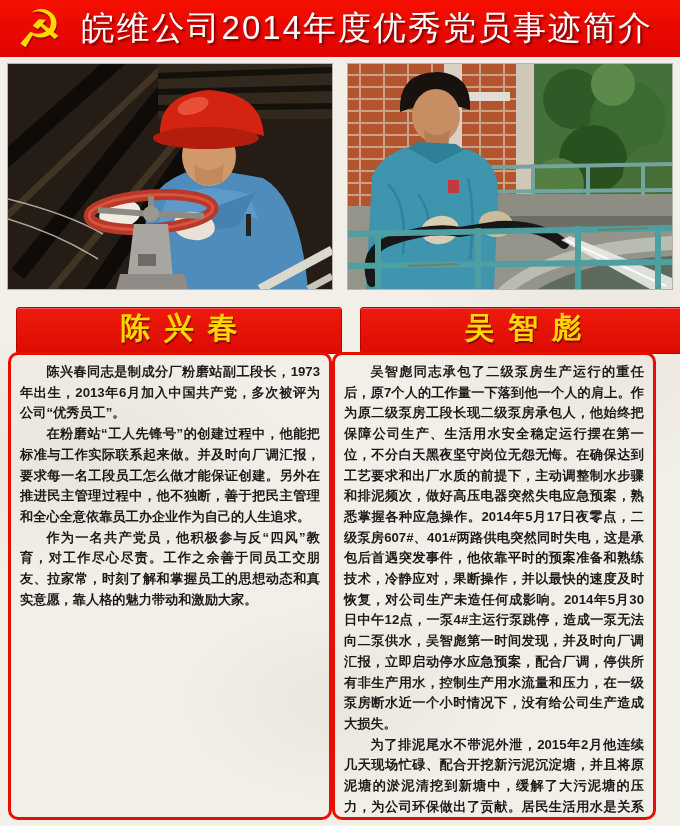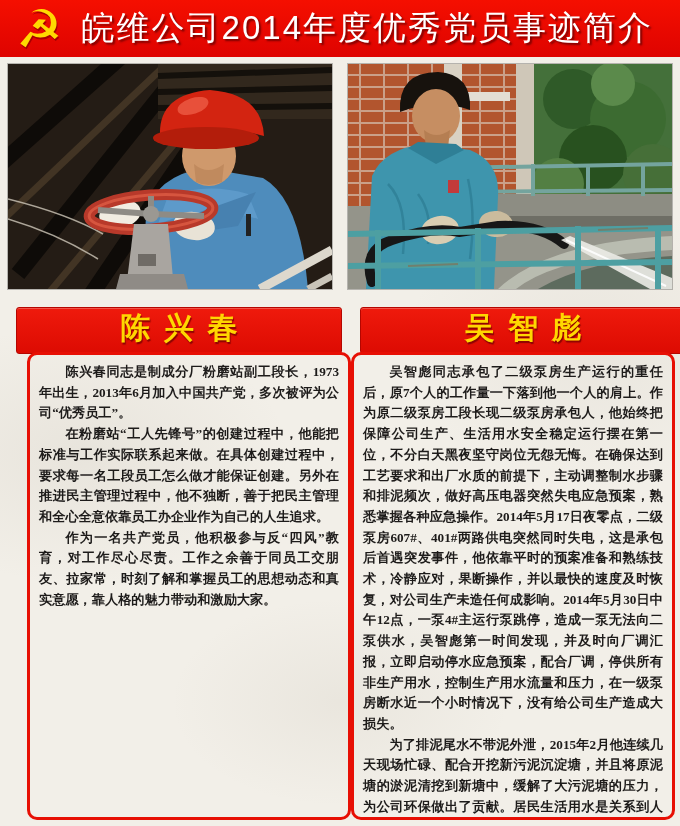--- a/index.html
+++ b/index.html
@@ -53,25 +53,24 @@
     color:#ffd700;font-size:30px;font-weight:bold;
     letter-spacing:0.45em;margin-right:-0.45em;
     text-shadow:1px 2px 1px rgba(120,0,0,.8);
   }
   
   .textbox{
     position:absolute;top:352px;width:324px;height:468px;
     border:3px solid #e70f04;border-radius:10px;
     box-sizing:border-box;
     padding:7px 9px;overflow:hidden;
-    font-family:Liberation Serif, serif;
+    font-family:Liberation Sans, sans-serif;
     color:#1d1b1a;font-weight:bold;
     font-size:13.2px;line-height:20.7px;
     text-align:justify;
-    margin-left:19px;
   }
   .textbox-left{left:8px;}
   .textbox-right{left:332px;}
   .textbox p{margin:0;text-indent:2em;}
 </style>
 </head>
 <body>
 
 <header class="header">
   <span class="emblem">☭</span>
@@ -201,20 +200,20 @@
 
 <div class="banner banner-left">
   <span>陈兴春</span>
 </div>
 <div class="banner banner-right">
   <span>吴智彪</span>
 </div>
 
 <section class="textbox textbox-left">
   <p>陈兴春同志是制成分厂粉磨站副工段长，1973年出生，2013年6月加入中国共产党，多次被评为公司“优秀员工”。</p>
-  <p>在粉磨站“工人先锋号”的创建过程中，他能把标准与工作实际联系起来做。在具体创建过程中，要求每一名工段员工怎么做才能保证创建。另外在推进民主管理过程中，他不独断，善于把民主管理和全心全意依靠员工办企业作为自己的人生追求。</p>
+  <p>在粉磨站“工人先锋号”的创建过程中，他能把标准与工作实际联系起来做。并及时向厂调汇报，要求每一名工段员工怎么做才能保证创建。另外在推进民主管理过程中，他不独断，善于把民主管理和全心全意依靠员工办企业作为自己的人生追求。</p>
   <p>作为一名共产党员，他积极参与反“四风”教育，对工作尽心尽责。工作之余善于同员工交朋友、拉家常，时刻了解和掌握员工的思想动态和真实意愿，靠人格的魅力带动和激励大家。</p>
 </section>
 
 <section class="textbox textbox-right">
   <p>吴智彪同志承包了二级泵房生产运行的重任后，原7个人的工作量一下落到他一个人的肩上。作为原二级泵房工段长现二级泵房承包人，他始终把保障公司生产、生活用水安全稳定运行摆在第一位，不分白天黑夜坚守岗位无怨无悔。在确保达到工艺要求和出厂水质的前提下，主动调整制水步骤和排泥频次，做好高压电器突然失电应急预案，熟悉掌握各种应急操作。2014年5月17日夜零点，二级泵房607#、401#两路供电突然同时失电，这是承包后首遇突发事件，他依靠平时的预案准备和熟练技术，冷静应对，果断操作，并以最快的速度及时恢复，对公司生产未造任何成影响。2014年5月30日中午12点，一泵4#主运行泵跳停，造成一泵无法向二泵供水，吴智彪第一时间发现，并及时向厂调汇报，立即启动停水应急预案，配合厂调，停供所有非生产用水，控制生产用水流量和压力，在一级泵房断水近一个小时情况下，没有给公司生产造成大损失。</p>
   <p>为了排泥尾水不带泥外泄，2015年2月他连续几天现场忙碌、配合开挖新污泥沉淀塘，并且将原泥塘的淤泥清挖到新塘中，缓解了大污泥塘的压力，为公司环保做出了贡献。居民生活用水是关系到人们身体健康的大事，为此他克服设备老化、水处理工艺落后的现状，一方面向公司申请对脉冲池、无阀滤池进行检修；一方面根据原水情况合理调整投加净水剂、消毒剂，增加排泥次数，保证了出厂水水质的良好，皖维自备水厂获得了巢湖市卫生监督所授予2014-2015度先进单位称号。</p>
 </section>
 
 </body></html>

